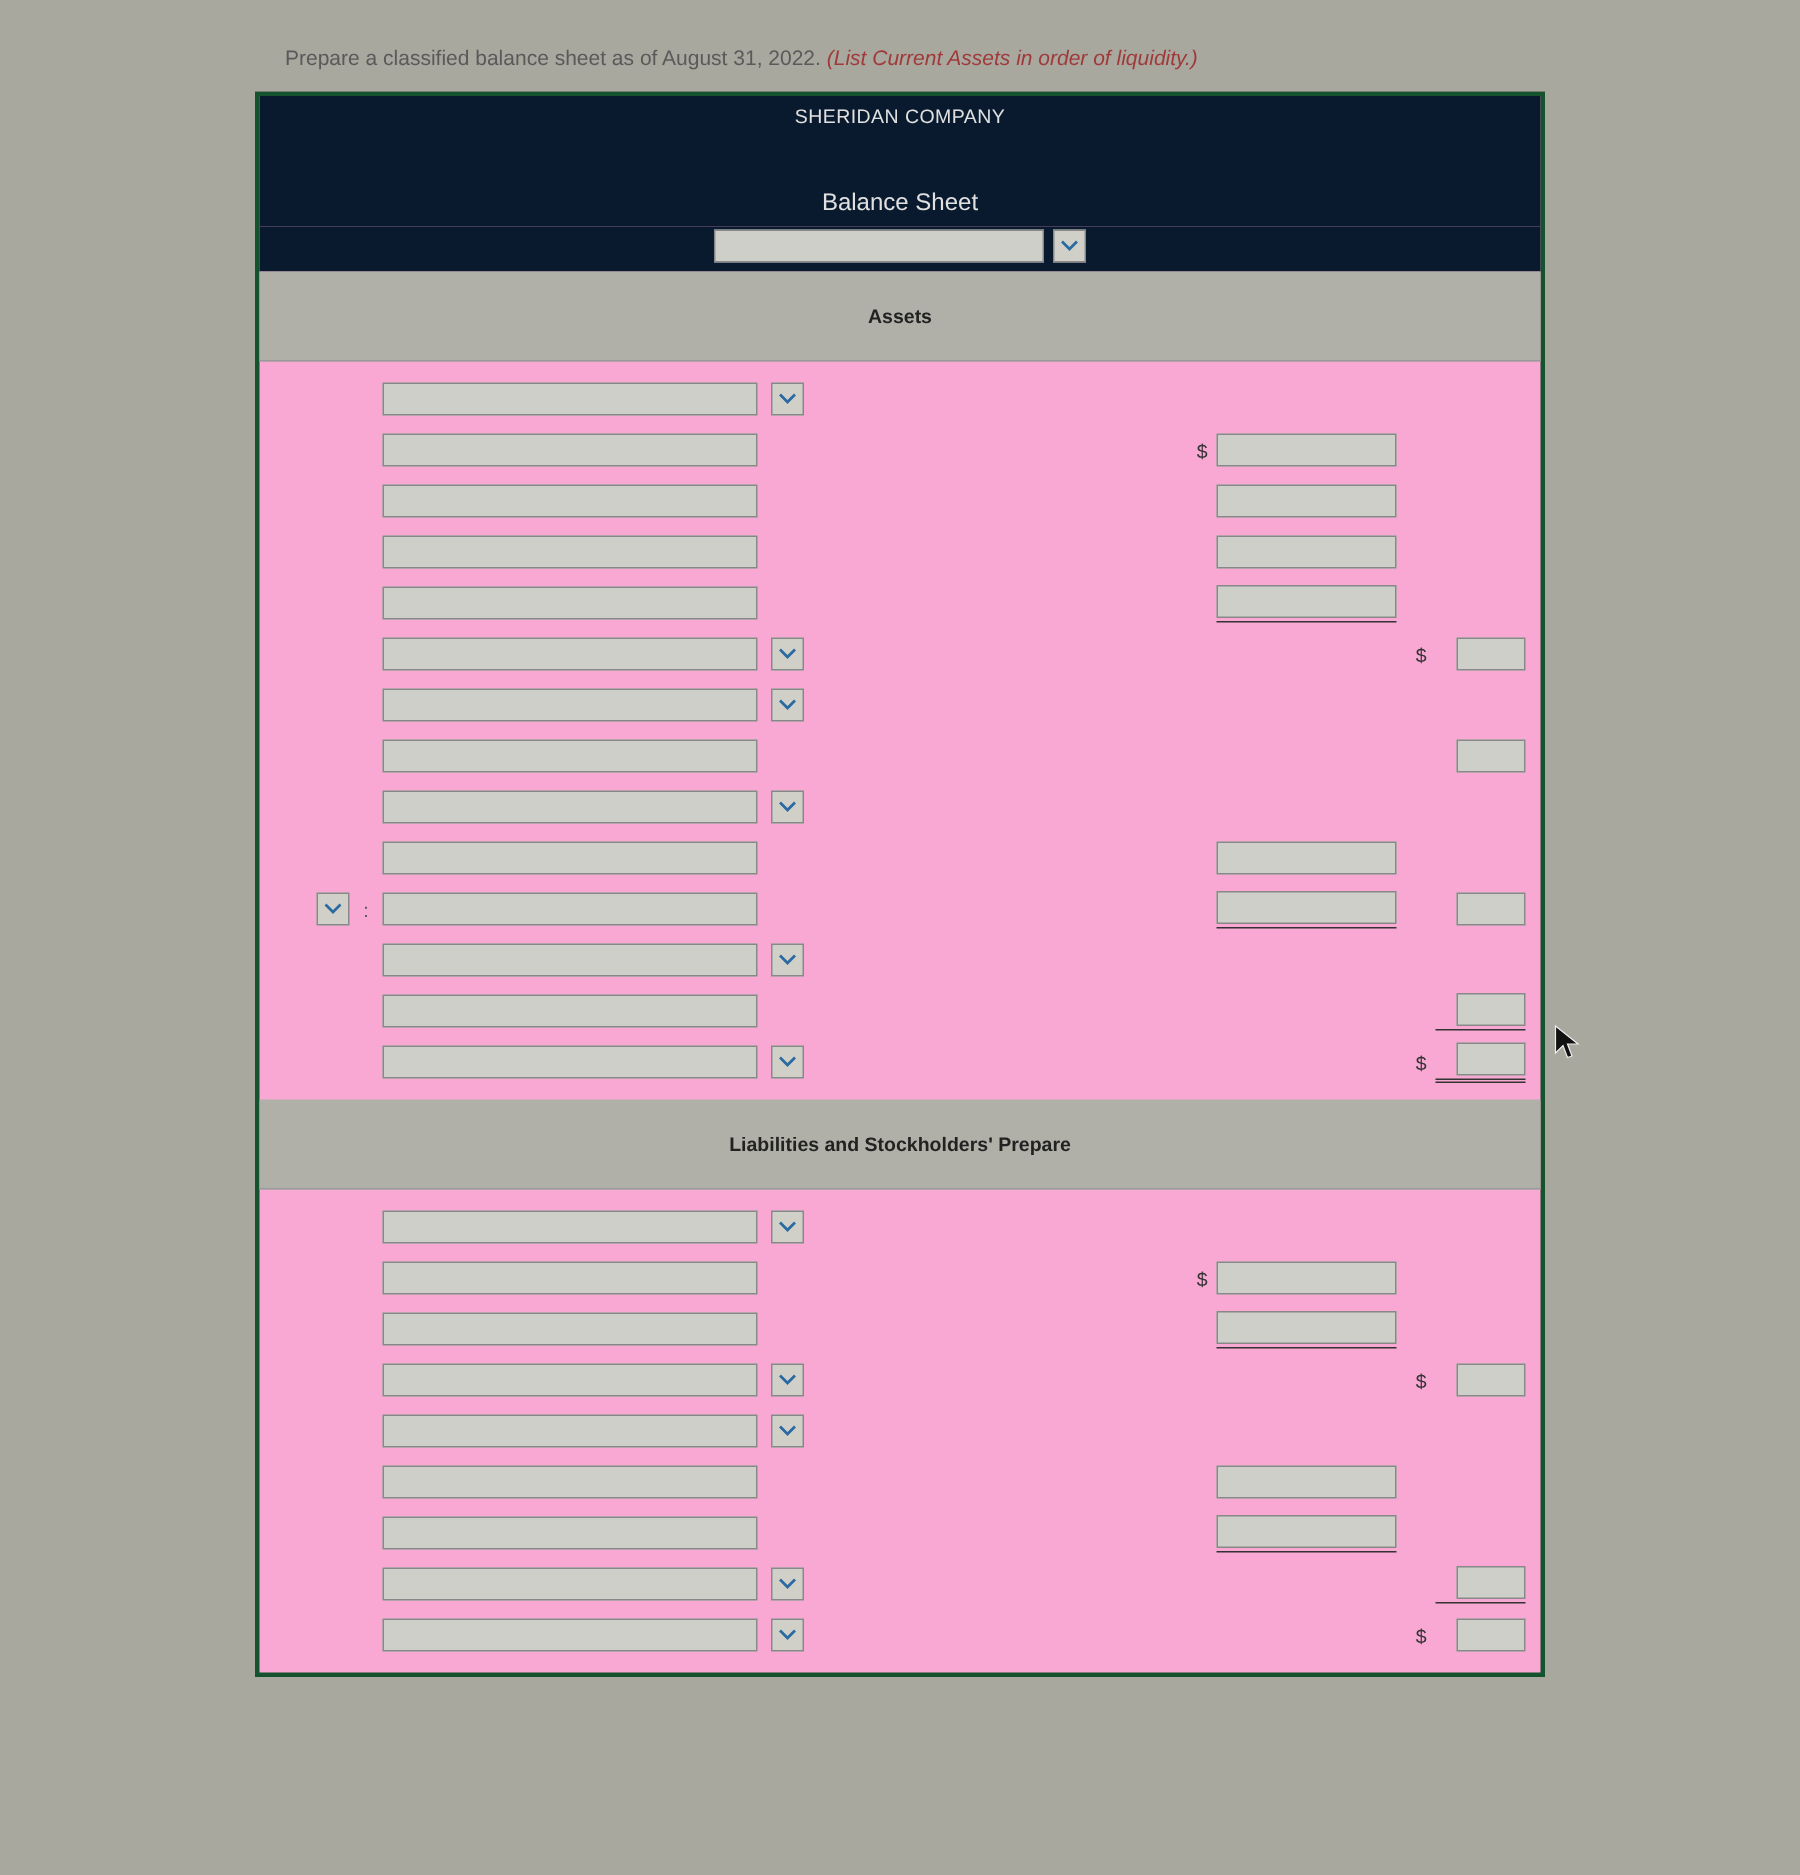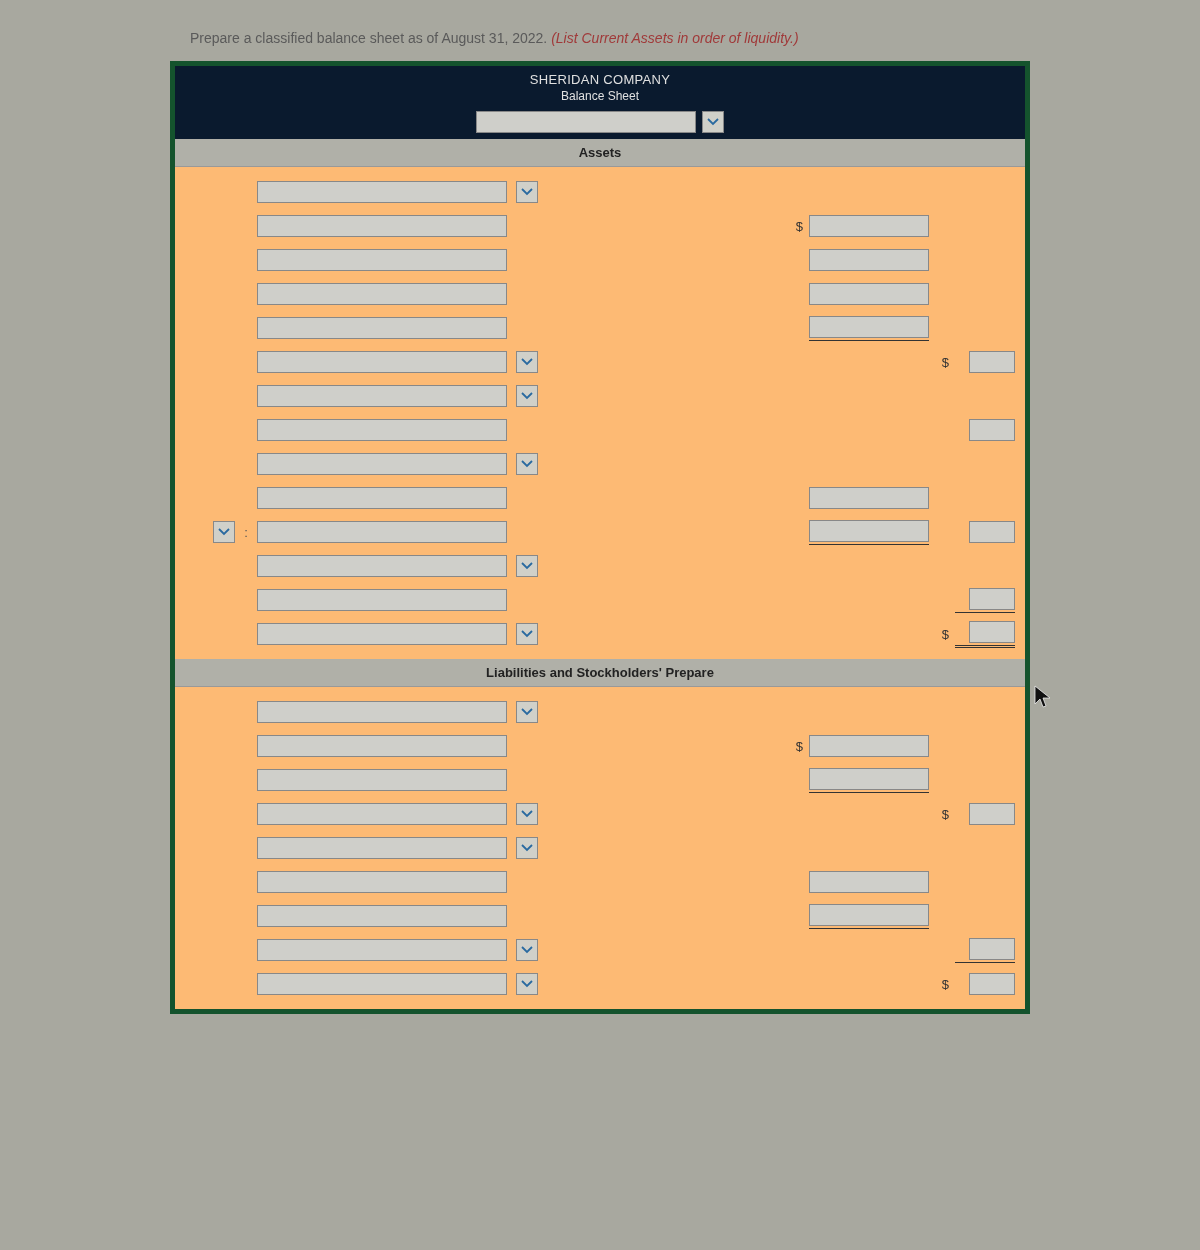--- a/index.html
+++ b/index.html
@@ -15,33 +15,33 @@
       font-size: 14px;
       color: #5a5a5a;
       margin-bottom: 15px;
       margin-left: 20px;
     }
     .instruction-italic {
       font-style: italic;
       color: #a03a3a;
     }
     .sheet {
-      background: #fdba74;
-      border: 5px solid #14532d;
+      background: #f9a8d4;
+      border: 3px solid #14532d;
       position: relative;
     }
     .header-band {
       background: #0a1a2e;
       color: #e0e0e0;
       text-align: center;
       padding: 6px 0 2px 0;
       font-size: 13px;
     }
     .header-title { font-size: 13px; letter-spacing: 0.3px; }
-    .header-sub { font-size: 12px; padding-top: 2px; padding-bottom: 4px; }
+    .header-sub { font-size: 16px; padding-top: 2px; padding-bottom: 4px; margin-top: 40px; }
     .header-input-row {
       background: #0a1a2e;
       padding: 2px 0 6px 0;
       display: flex;
       justify-content: center;
       gap: 6px;
       align-items: center;
     }
     .text-input {
       height: 22px;
@@ -60,21 +60,21 @@
       align-items: center;
       justify-content: center;
       color: #2a6aa0;
       font-size: 11px;
       cursor: pointer;
       user-select: none;
     }
     .section-header {
       background: #b0b0a8;
       text-align: center;
-      padding: 6px 0;
+      padding: 22px 0;
       font-weight: bold;
       font-size: 13px;
       color: #222;
       border-bottom: 1px solid #999;
     }
     .rows { padding: 8px 10px 8px 10px; }
     .row {
       display: flex;
       align-items: center;
       min-height: 34px;

